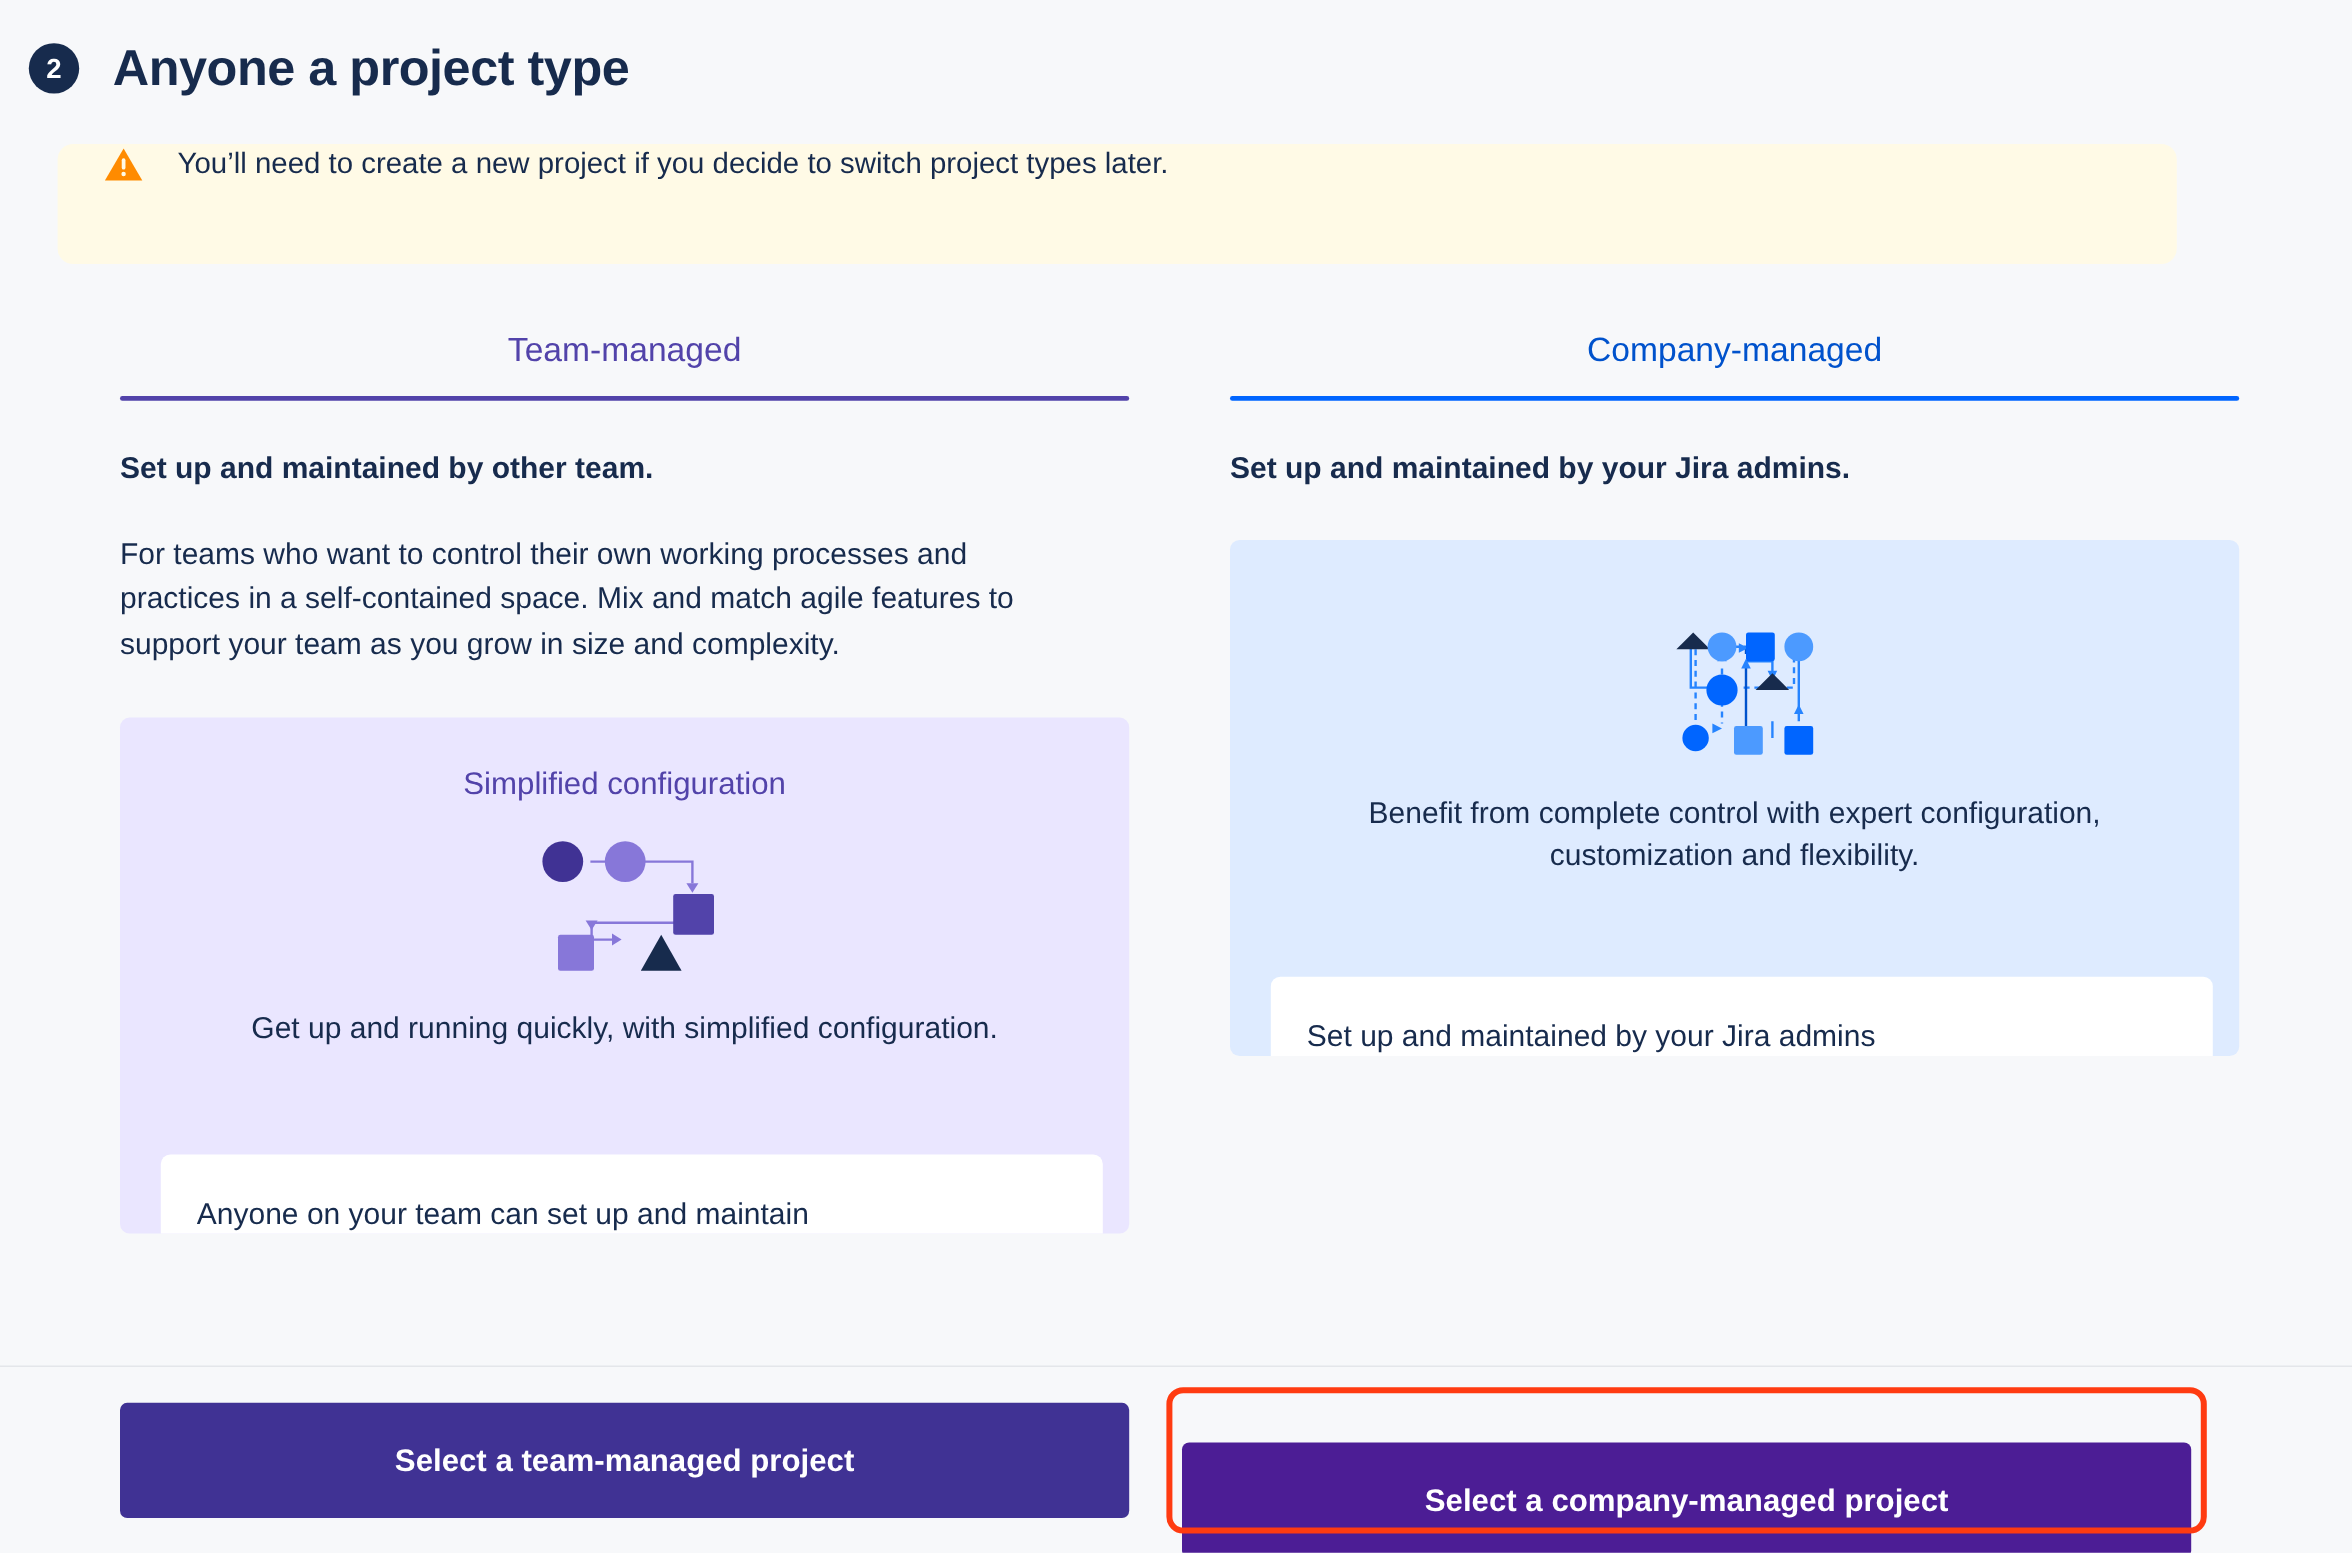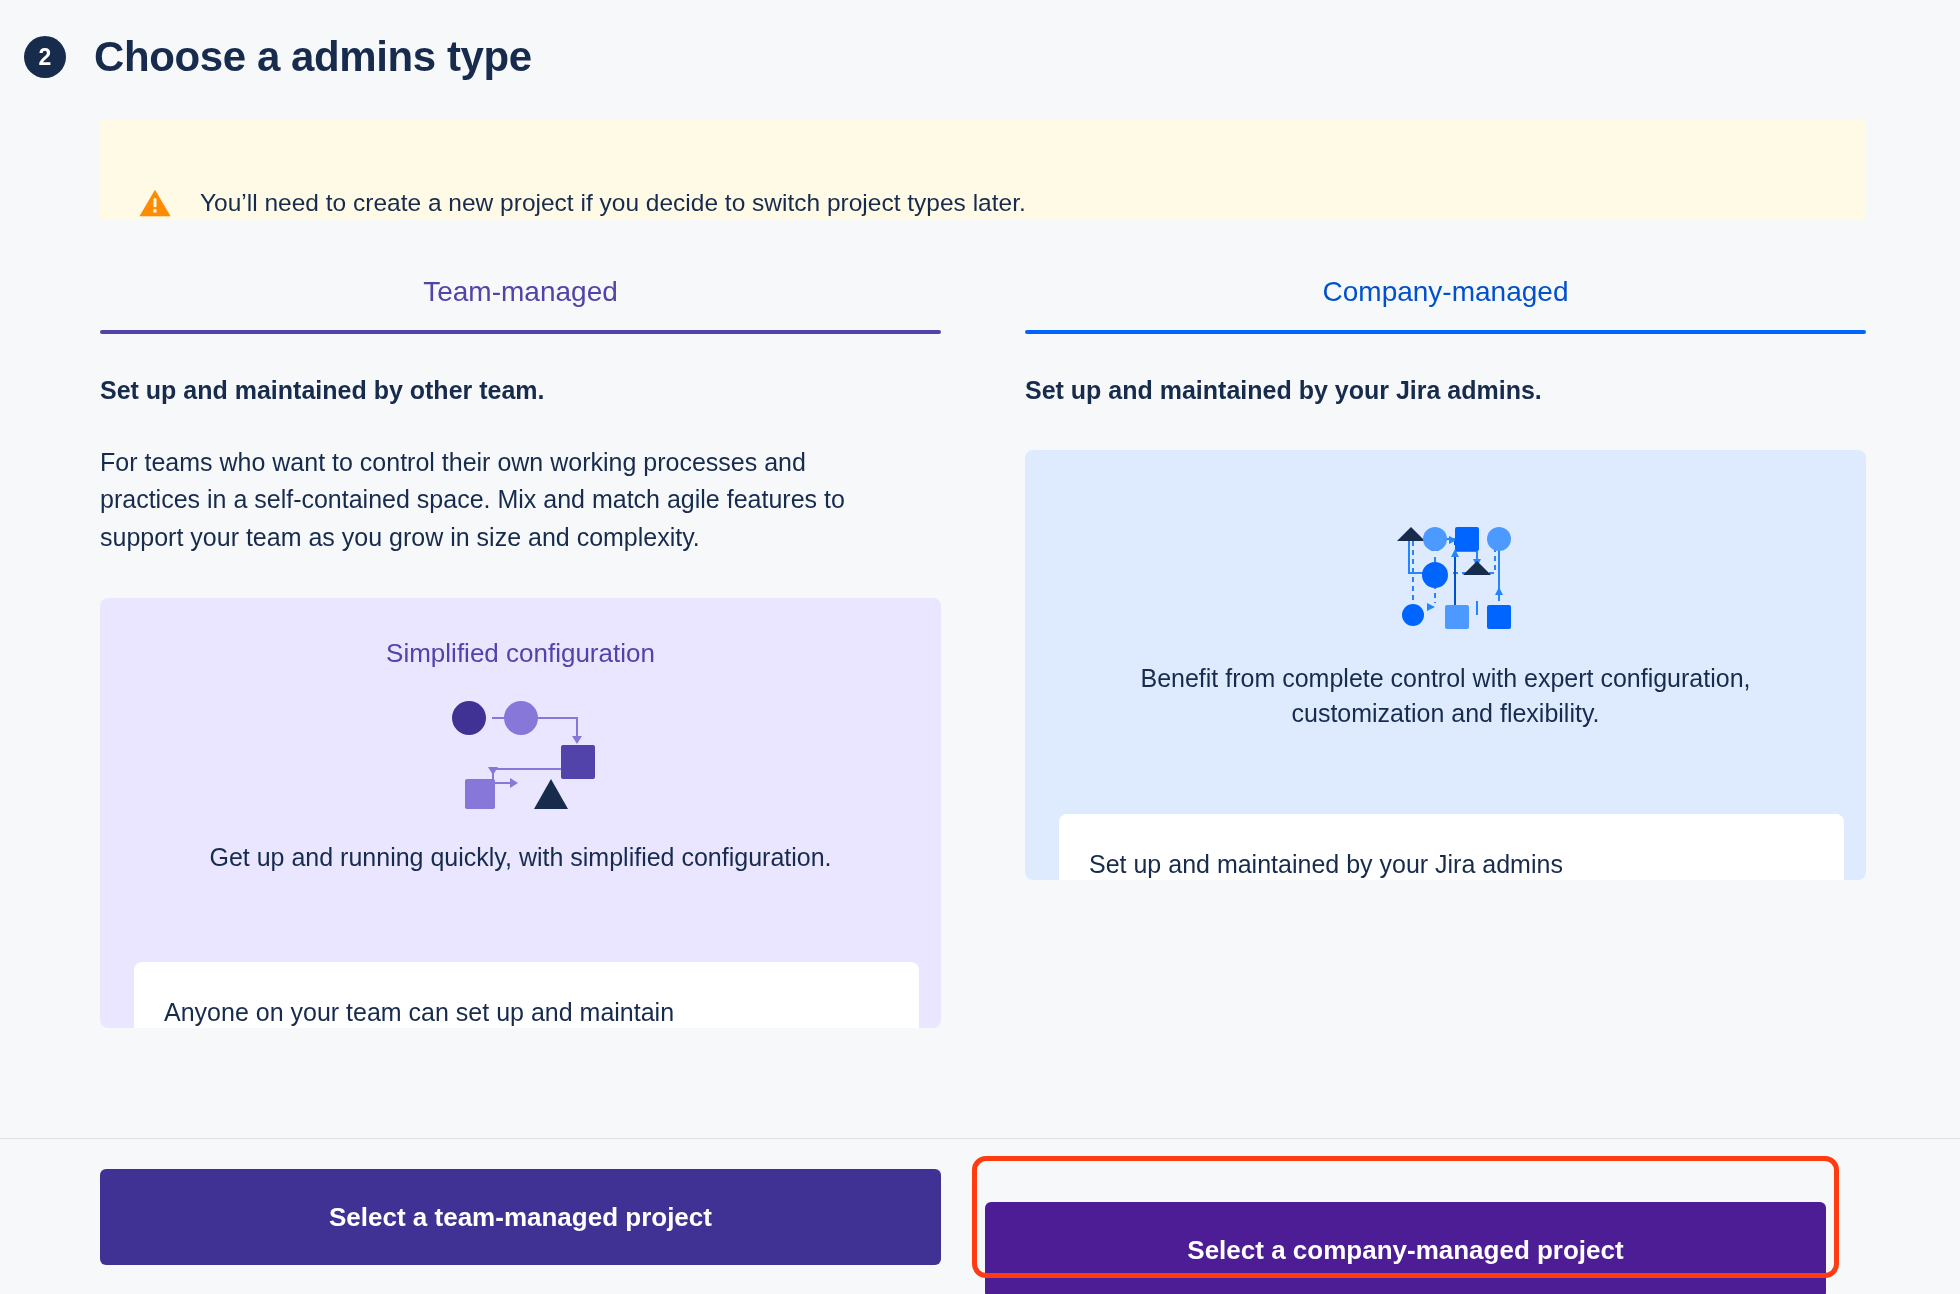--- a/index.html
+++ b/index.html
@@ -44,27 +44,27 @@
   .page-title {
     font-size: 42px;
     font-weight: 700;
     letter-spacing: -0.4px;
     color: #172B4D;
     line-height: 1.1;
   }
 
   
   .warning-banner {
-    margin: 28px 24px 0 100px;
+    margin: 28px 24px 0 48px;
     width: 1766px;
     background: #FFFAE6;
-    border-radius: 1px;
+    border-radius: 13px;
     height: 100px;
     display: flex;
-    align-items: flex-end;
+    align-items: flex-start;
     padding: 0 38px;
     gap: 28px;
   }
 
   .warn-icon {
     width: 34px;
     height: 34px;
     flex: 0 0 auto;
     display: block;
   }
@@ -229,21 +229,21 @@
     border: 5px solid #FF3B11;
     border-radius: 14px;
     pointer-events: none;
   }
 </style>
 </head>
 <body>
 
 <div class="page-header">
   <div class="step-badge">2</div>
-  <h1 class="page-title">Choose a admins type</h1>
+  <h1 class="page-title">Anyone a project type</h1>
 </div>
 
 <div class="warning-banner">
   <svg class="warn-icon" viewBox="0 0 24 24">
     <path d="M12 2.6 L23 21.4 H1 Z" fill="#FF8B00"></path>
     <rect x="10.9" y="8.4" width="2.2" height="6.6" rx="1.1" fill="#FFFAE6"></rect>
     <circle cx="12" cy="17.6" r="1.3" fill="#FFFAE6"></circle>
   </svg>
   <span class="warning-text">You’ll need to create a new project if you decide to switch project types later.</span>
 </div>

